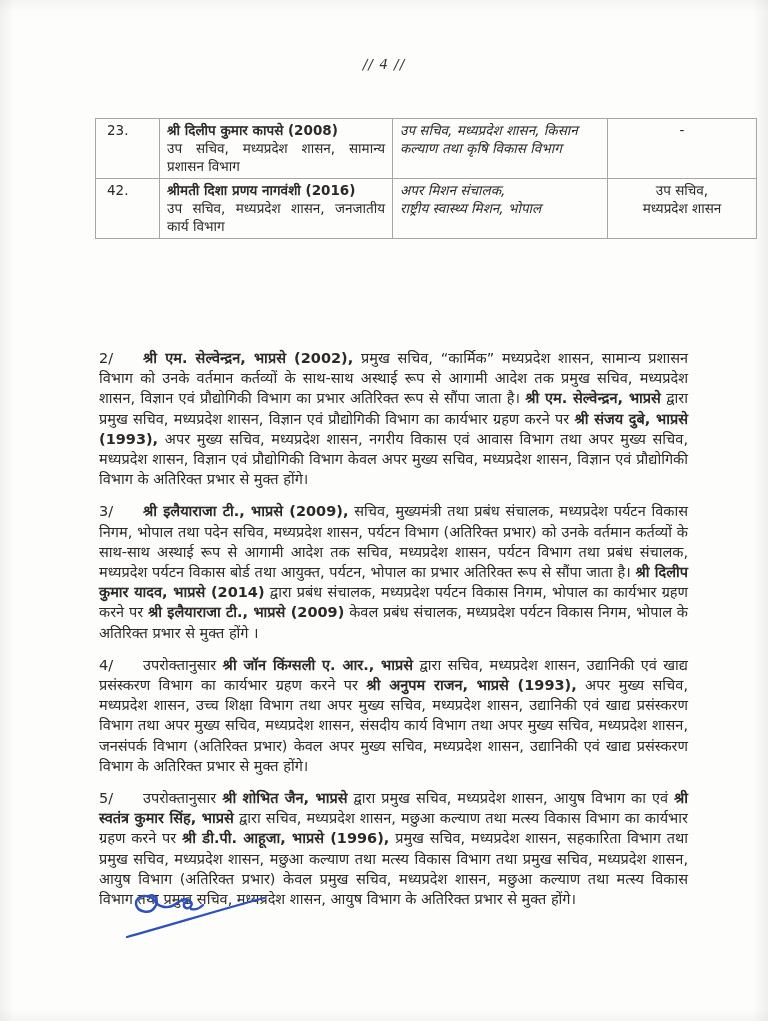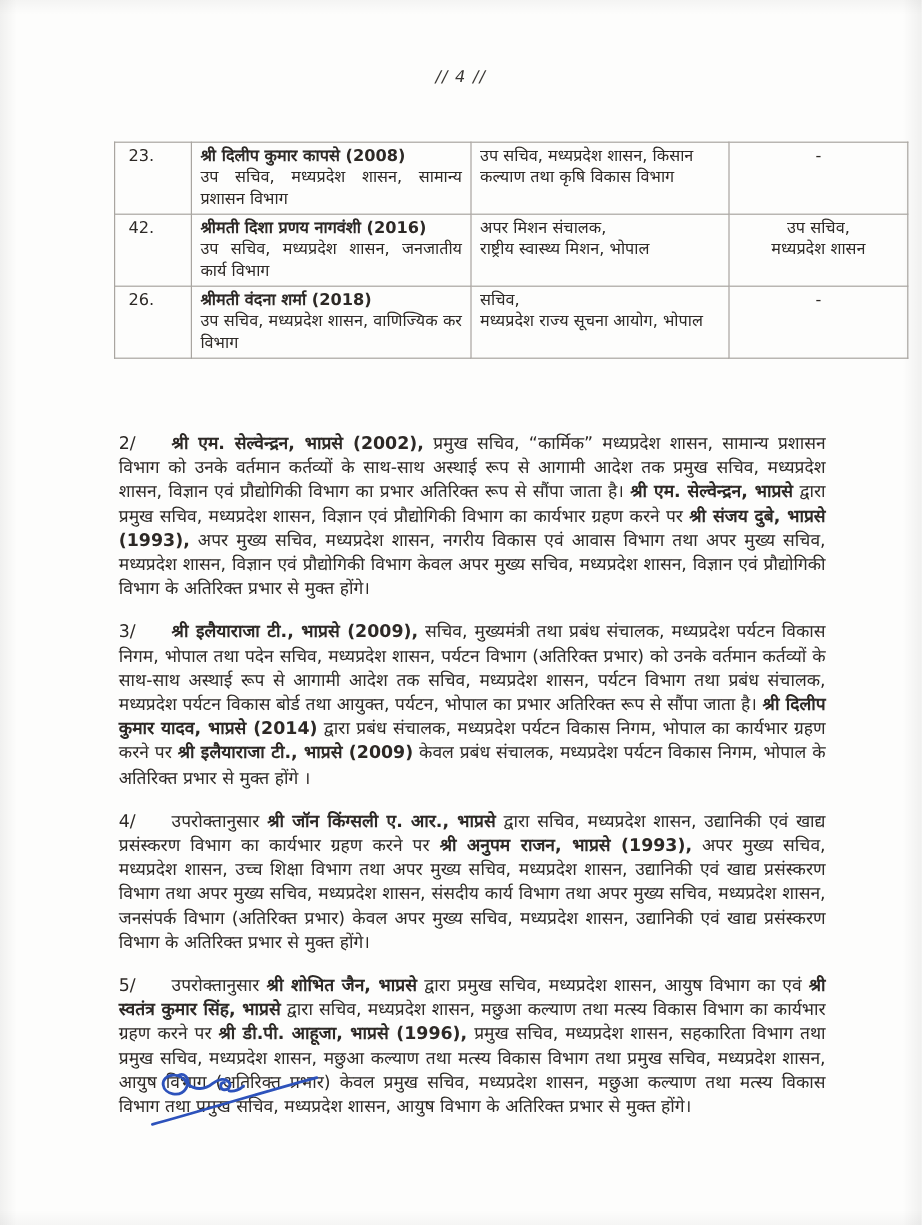--- a/index.html
+++ b/index.html
@@ -27,32 +27,32 @@
     border-collapse:collapse;table-layout:fixed;
     font-size:13.5px;line-height:18px;color:#2d2926;
   }
   .officer-table td{
     border:1px solid #a9a5a0;
     vertical-align:top;
     padding:2px 7px 3px 7px;
   }
   .c-serial{width:45px;text-align:left;padding-left:11px !important;}
   .c-officer{width:218px;}
-  .c-newpost{width:200px;}
+  .c-newpost{width:200px;font-style:italic;}
   .c-remark{width:134px;text-align:center;}
   .officer-name{font-weight:700;}
   .officer-post{text-align:justify;}
   .row-min{height:52px;}
   
   .order-body{
     position:absolute;top:344px;left:99px;width:589px;
     font-size:14.5px;line-height:20.2px;color:#2d2926;
   }
   .order-body p{
-    margin:16px 0 12px 0;text-align:justify;
+    margin:4px 0 12px 0;text-align:justify;
   }
   .pnum{display:inline-block;width:44px;}
   .seg-b{font-weight:700;}
   
   .signature{
     position:absolute;left:120px;top:880px;width:152px;height:66px;
   }
 </style>
 </head>
 <body>
@@ -84,34 +84,20 @@
           </td>
           <td class="c-newpost">
             <div>अपर मिशन संचालक,</div>
             <div>राष्ट्रीय स्वास्थ्य मिशन, भोपाल</div>
           </td>
           <td class="c-remark">
             <div>उप सचिव,</div>
             <div>मध्यप्रदेश शासन</div>
           </td>
         </tr>
-        <tr class="row-min">
-          <td class="c-serial">26.</td>
-          <td class="c-officer">
-            <div class="officer-name">श्रीमती वंदना शर्मा (2018)</div>
-            <div class="officer-post">उप सचिव, मध्यप्रदेश शासन, वाणिज्यिक कर विभाग</div>
-          </td>
-          <td class="c-newpost">
-            <div>सचिव,</div>
-            <div>मध्यप्रदेश राज्य सूचना आयोग, भोपाल</div>
-          </td>
-          <td class="c-remark">
-            <div>-</div>
-          </td>
-        </tr>
       </tbody>
   </table>
 
   <div class="order-body" id="order-body">
       <p><span class="pnum">2/</span><span class="seg-b">श्री एम. सेल्वेन्द्रन, भाप्रसे (2002),</span><span class="seg"> प्रमुख सचिव, “कार्मिक” मध्यप्रदेश शासन, सामान्य प्रशासन विभाग को उनके वर्तमान कर्तव्यों के साथ-साथ अस्थाई रूप से आगामी आदेश तक प्रमुख सचिव, मध्यप्रदेश शासन, विज्ञान एवं प्रौद्योगिकी विभाग का प्रभार अतिरिक्त रूप से सौंपा जाता है। </span><span class="seg-b">श्री एम. सेल्वेन्द्रन, भाप्रसे</span><span class="seg"> द्वारा प्रमुख सचिव, मध्यप्रदेश शासन, विज्ञान एवं प्रौद्योगिकी विभाग का कार्यभार ग्रहण करने पर </span><span class="seg-b">श्री संजय दुबे, भाप्रसे (1993),</span><span class="seg"> अपर मुख्य सचिव, मध्यप्रदेश शासन, नगरीय विकास एवं आवास विभाग तथा अपर मुख्य सचिव, मध्यप्रदेश शासन, विज्ञान एवं प्रौद्योगिकी विभाग केवल अपर मुख्य सचिव, मध्यप्रदेश शासन, विज्ञान एवं प्रौद्योगिकी विभाग के अतिरिक्त प्रभार से मुक्त होंगे।</span></p>
       <p><span class="pnum">3/</span><span class="seg-b">श्री इलैयाराजा टी., भाप्रसे (2009),</span><span class="seg"> सचिव, मुख्यमंत्री तथा प्रबंध संचालक, मध्यप्रदेश पर्यटन विकास निगम, भोपाल तथा पदेन सचिव, मध्यप्रदेश शासन, पर्यटन विभाग (अतिरिक्त प्रभार) को उनके वर्तमान कर्तव्यों के साथ-साथ अस्थाई रूप से आगामी आदेश तक सचिव, मध्यप्रदेश शासन, पर्यटन विभाग तथा प्रबंध संचालक, मध्यप्रदेश पर्यटन विकास बोर्ड तथा आयुक्त, पर्यटन, भोपाल का प्रभार अतिरिक्त रूप से सौंपा जाता है। </span><span class="seg-b">श्री दिलीप कुमार यादव, भाप्रसे (2014)</span><span class="seg"> द्वारा प्रबंध संचालक, मध्यप्रदेश पर्यटन विकास निगम, भोपाल का कार्यभार ग्रहण करने पर </span><span class="seg-b">श्री इलैयाराजा टी., भाप्रसे (2009)</span><span class="seg"> केवल प्रबंध संचालक, मध्यप्रदेश पर्यटन विकास निगम, भोपाल के अतिरिक्त प्रभार से मुक्त होंगे ।</span></p>
       <p><span class="pnum">4/</span><span class="seg">उपरोक्तानुसार </span><span class="seg-b">श्री जॉन किंग्सली ए. आर., भाप्रसे</span><span class="seg"> द्वारा सचिव, मध्यप्रदेश शासन, उद्यानिकी एवं खाद्य प्रसंस्करण विभाग का कार्यभार ग्रहण करने पर </span><span class="seg-b">श्री अनुपम राजन, भाप्रसे (1993),</span><span class="seg"> अपर मुख्य सचिव, मध्यप्रदेश शासन, उच्च शिक्षा विभाग तथा अपर मुख्य सचिव, मध्यप्रदेश शासन, उद्यानिकी एवं खाद्य प्रसंस्करण विभाग तथा अपर मुख्य सचिव, मध्यप्रदेश शासन, संसदीय कार्य विभाग तथा अपर मुख्य सचिव, मध्यप्रदेश शासन, जनसंपर्क विभाग (अतिरिक्त प्रभार) केवल अपर मुख्य सचिव, मध्यप्रदेश शासन, उद्यानिकी एवं खाद्य प्रसंस्करण विभाग के अतिरिक्त प्रभार से मुक्त होंगे।</span></p>
       <p><span class="pnum">5/</span><span class="seg">उपरोक्तानुसार </span><span class="seg-b">श्री शोभित जैन, भाप्रसे</span><span class="seg"> द्वारा प्रमुख सचिव, मध्यप्रदेश शासन, आयुष विभाग का एवं </span><span class="seg-b">श्री स्वतंत्र कुमार सिंह, भाप्रसे</span><span class="seg"> द्वारा सचिव, मध्यप्रदेश शासन, मछुआ कल्याण तथा मत्स्य विकास विभाग का कार्यभार ग्रहण करने पर </span><span class="seg-b">श्री डी.पी. आहूजा, भाप्रसे (1996),</span><span class="seg"> प्रमुख सचिव, मध्यप्रदेश शासन, सहकारिता विभाग तथा प्रमुख सचिव, मध्यप्रदेश शासन, मछुआ कल्याण तथा मत्स्य विकास विभाग तथा प्रमुख सचिव, मध्यप्रदेश शासन, आयुष विभाग (अतिरिक्त प्रभार) केवल प्रमुख सचिव, मध्यप्रदेश शासन, मछुआ कल्याण तथा मत्स्य विकास विभाग तथा प्रमुख सचिव, मध्यप्रदेश शासन, आयुष विभाग के अतिरिक्त प्रभार से मुक्त होंगे।</span></p>
     </div>
 

